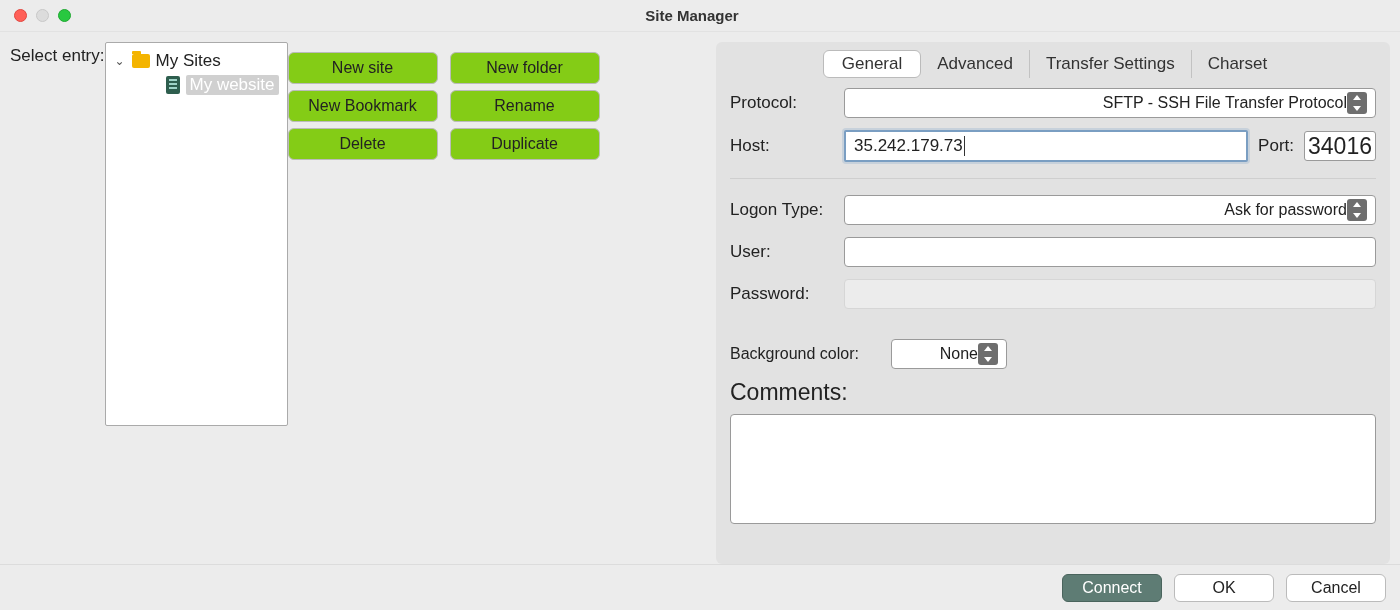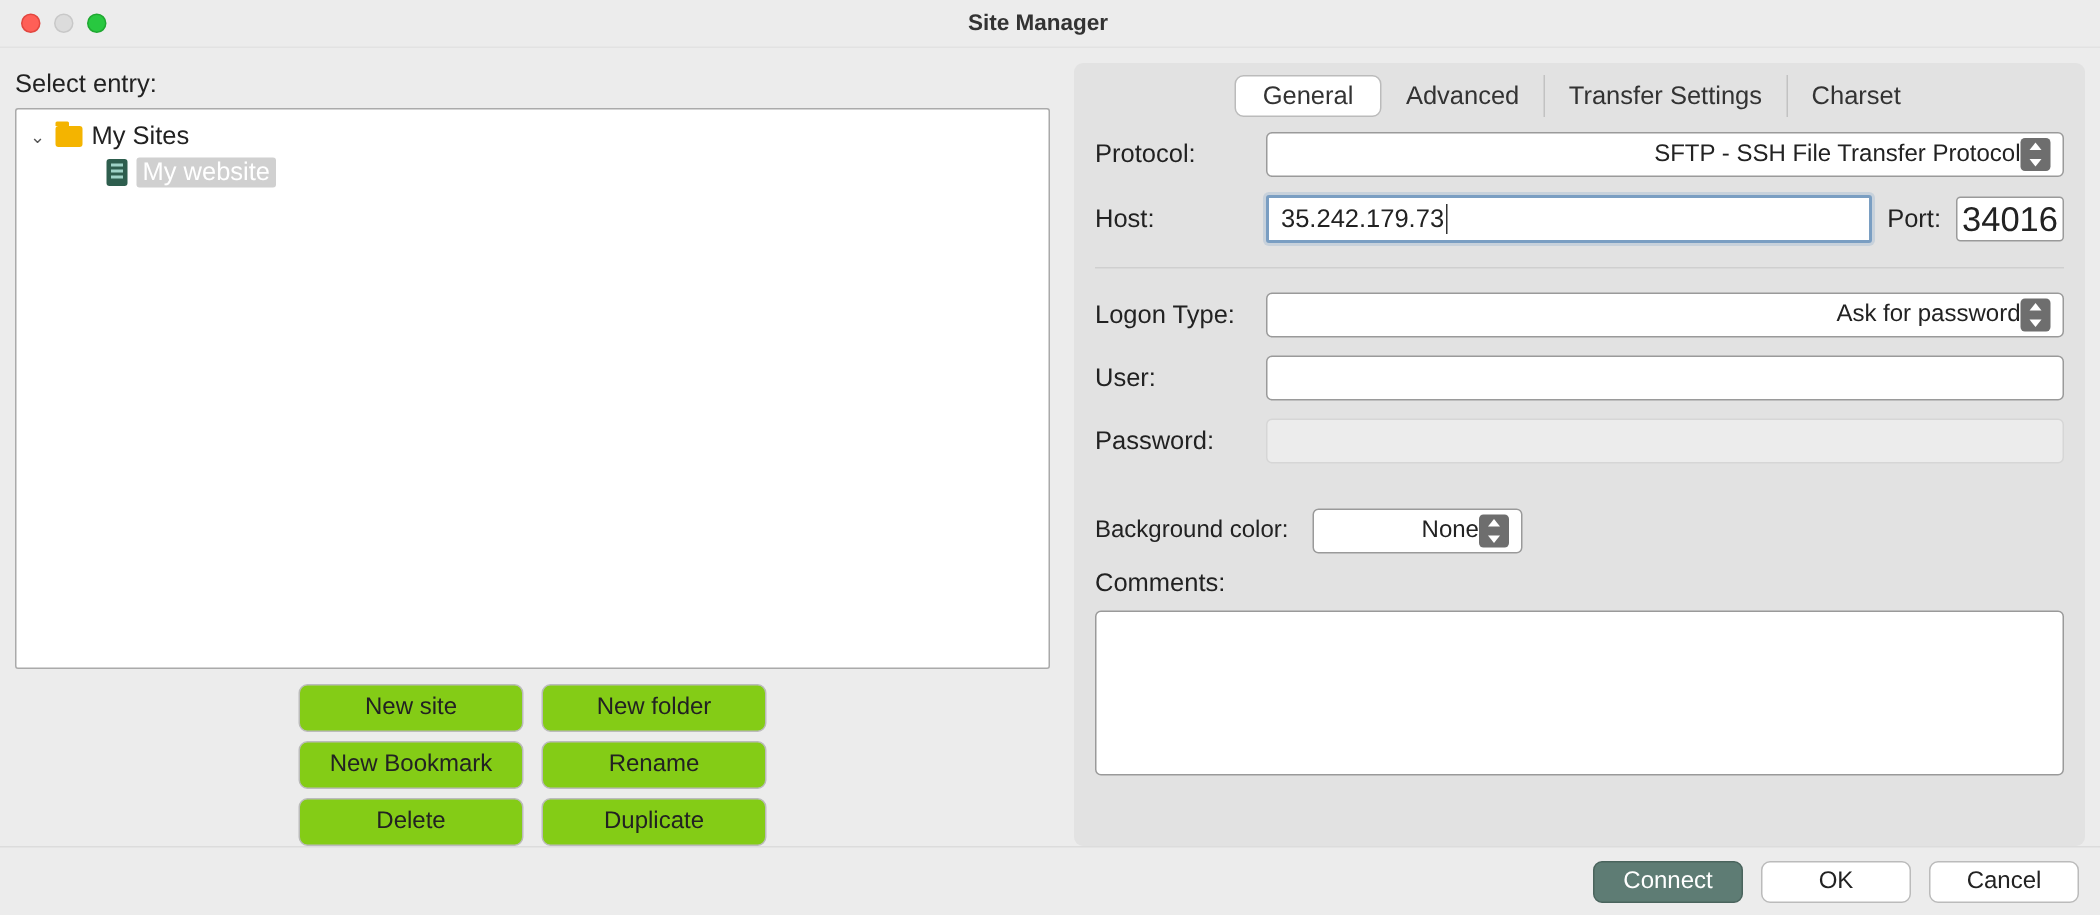--- a/index.html
+++ b/index.html
@@ -25,21 +25,21 @@
   .dot.gray { background:#dcdcdc; border:0.5px solid #c8c8c8; }
   .dot.green { background:#28c840; border:0.5px solid #1fa831; }
   .title { position:absolute; left:0; right:16px; text-align:center; font-weight:600; font-size:15px; color:#333; pointer-events:none;}
   
   .content {
     display:flex;
     padding:10px 10px 0 10px;
     gap:16px;
     height:532px;
   }
-  .leftpane { width:690px; display:flex; flex-direction:column; }
+  .leftpane { width:690px; display:flex; flex-direction:row; }
   .selectlabel { font-size:17px; color:#222; margin:4px 0 6px 0; }
   .tree {
     background:#fff; border:1px solid #aaa; border-radius:2px;
     height:384px; padding:6px 4px;
     overflow:auto;
   }
   .tree-row { display:flex; align-items:center; gap:6px; padding:2px 4px; font-size:17px; }
   .disclosure { width:12px; text-align:center; color:#555; font-size:12px; user-select:none;}
   .folder-icon { width:18px; height:14px; background:#f4b400; border-radius:2px; position:relative; }
   .folder-icon::before { content:""; position:absolute; top:-3px; left:0; width:9px; height:3px; background:#f4b400; border-radius:1px 1px 0 0;}
@@ -105,22 +105,22 @@
   }
   .caret { border-left:1px solid #333; height:20px; margin-left:1px;}
   .portlabel{font-size:17px;}
   .portinput{
     width:72px; height:30px; background:#fff; border:1px solid #9a9a9a; border-radius:3px;
     display:flex; align-items:center; justify-content:center; font-size:23px;
   }
   .hr { border:none; border-top:1px solid #cfcfcf; margin:16px 0;}
   .pwinput { background:#ececec; border:1px solid #d6d6d6;}
   .bgrow{ display:flex; align-items:center; gap:16px; margin-top:30px;}
-  .bgselect{ width:140px;}
-  .commentslabel{ margin-top:10px; font-size:17px;}
+  .bgselect{ width:116px;margin-left:16px;}
+  .commentslabel{ margin-top:10px; font-size:23px;}
   .textarea{
     margin-top:8px; height:110px; align-items:flex-start; padding:6px 8px;
     background:#fff; overflow:auto;
   }
   
   .footer {
     height:46px; border-top:1px solid #dcdcdc;
     display:flex; justify-content:flex-end; align-items:center;
     gap:12px; padding:0 14px;
   }

